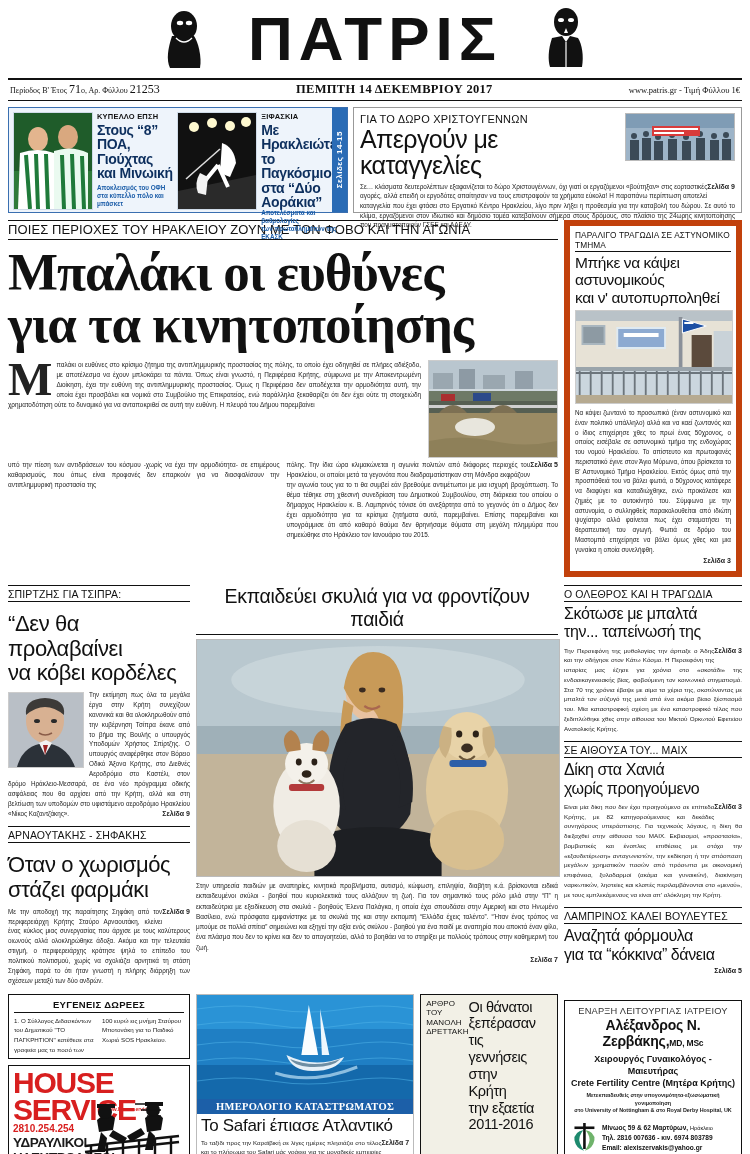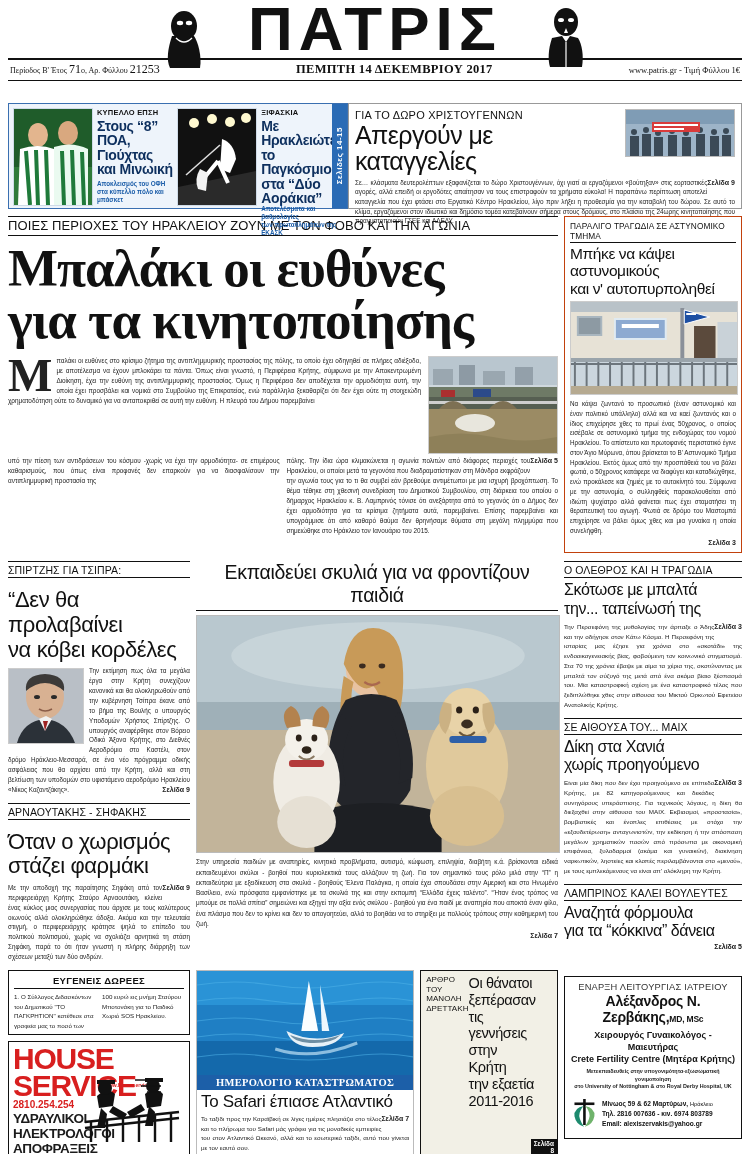--- a/index.html
+++ b/index.html
@@ -1,35 +1,35 @@
 <!DOCTYPE html>
 <html><head>
 <meta charset="utf-8">
 <style>
   html,body{margin:0;padding:0;background:#fff;}
   body{width:750px;height:1154px;font-family:"Liberation Sans",sans-serif;color:#111;overflow:hidden;}
   .page{width:750px;height:1154px;position:relative;box-sizing:border-box;padding:0 8px;}
 
   
-  .masthead{height:58px;position:relative;display:flex;align-items:center;justify-content:center;}
+  .masthead{height:78px;position:relative;display:flex;align-items:center;justify-content:center;}
   .mast-title{font-family:"Liberation Sans",sans-serif;font-weight:bold;font-size:62px;letter-spacing:6px;line-height:1;color:#111;}
   .mast-sub{position:absolute;bottom:2px;left:0;right:0;text-align:center;font-size:10.5px;font-weight:bold;letter-spacing:1.2px;font-family:"Liberation Serif",serif;}
   .head-face{width:52px;height:62px;position:relative;}
   .head-face svg{display:block;}
   .mast-left{position:absolute;left:150px;top:8px;}
   .mast-right{position:absolute;right:150px;top:6px;}
 
   .infobar{border-top:2px solid #111;border-bottom:1px solid #111;display:flex;align-items:center;justify-content:space-between;padding:2px 2px 3px;font-family:"Liberation Serif",serif;}
   .infobar .left{font-size:8px;}
   .infobar .left b{font-size:12px;font-weight:normal;}
   .infobar .mid{font-size:12.5px;font-weight:bold;letter-spacing:.3px;}
   .infobar .right{font-size:8.5px;}
 
   
-  .topbanner{margin-top:22px;display:flex;height:106px;}
+  .topbanner{margin-top:6px;display:flex;gap:5px;height:106px;}
   .sportsbox{border:1px solid #3a6fb0;background:#eef4fb;display:flex;flex:0 0 340px;padding:4px;box-sizing:border-box;gap:4px;position:relative;}
   .sp-cell{display:flex;gap:4px;flex:1;}
   .sp-photo{width:78px;height:96px;flex:0 0 78px;overflow:hidden;border:1px solid #cfdbe8;}
   .sp-txt{flex:1;display:flex;flex-direction:column;}
   .sp-kicker{font-size:7.5px;font-weight:bold;letter-spacing:.2px;color:#111;margin-bottom:2px;}
   .sp-head{font-size:14px;font-weight:bold;line-height:1.03;color:#0d2f5e;letter-spacing:-.3px;}
   .sp-deck{margin-top:auto;font-size:6.3px;font-weight:bold;color:#1a5ca8;line-height:1.25;}
   .pagetab{position:absolute;right:0;top:0;bottom:0;width:15px;background:#2a6bb5;color:#fff;display:flex;align-items:center;justify-content:center;}
   .pagetab span{writing-mode:vertical-rl;transform:rotate(180deg);font-size:8px;font-weight:bold;letter-spacing:.5px;}
 
@@ -53,21 +53,21 @@
   .bigheadline .l2{display:block;}
 
   .lead{display:flex;gap:7px;margin-top:9px;}
   .lead-col{flex:1;font-size:6.4px;line-height:1.56;text-align:justify;color:#222;}
   .dropcap{float:left;font-family:"Liberation Serif",serif;font-size:47px;line-height:.78;font-weight:bold;padding:1px 4px 0 0;}
   .lead-photo{width:128px;height:96px;flex:0 0 128px;overflow:hidden;border:1px solid #ccc;align-self:flex-start;}
   .lead-bottom{display:flex;gap:7px;margin-top:2px;}
   .pgref{font-weight:bold;font-size:7px;float:right;}
 
   
-  .rbox{border:1px solid #c2410c;padding:4px 5px;box-sizing:border-box;}
+  .rbox{border:6px solid #c2410c;padding:4px 5px;box-sizing:border-box;}
   .r-kicker{font-size:8.3px;border-bottom:1px solid #111;padding-bottom:1px;margin-bottom:2px;letter-spacing:.1px;}
   .r-head{font-size:15.5px;line-height:1.12;letter-spacing:-.4px;}
   .r-photo{width:100%;height:92px;margin-top:4px;overflow:hidden;border:1px solid #ccc;}
   .r-body{font-size:6.3px;line-height:1.55;text-align:justify;margin-top:4px;color:#222;}
 
   
   .band2{margin-top:8px;display:flex;gap:6px;align-items:flex-start;}
   .col-l2{flex:0 0 182px;}
   .col-m2{flex:1;min-width:0;}
   .col-r2{flex:0 0 178px;}

